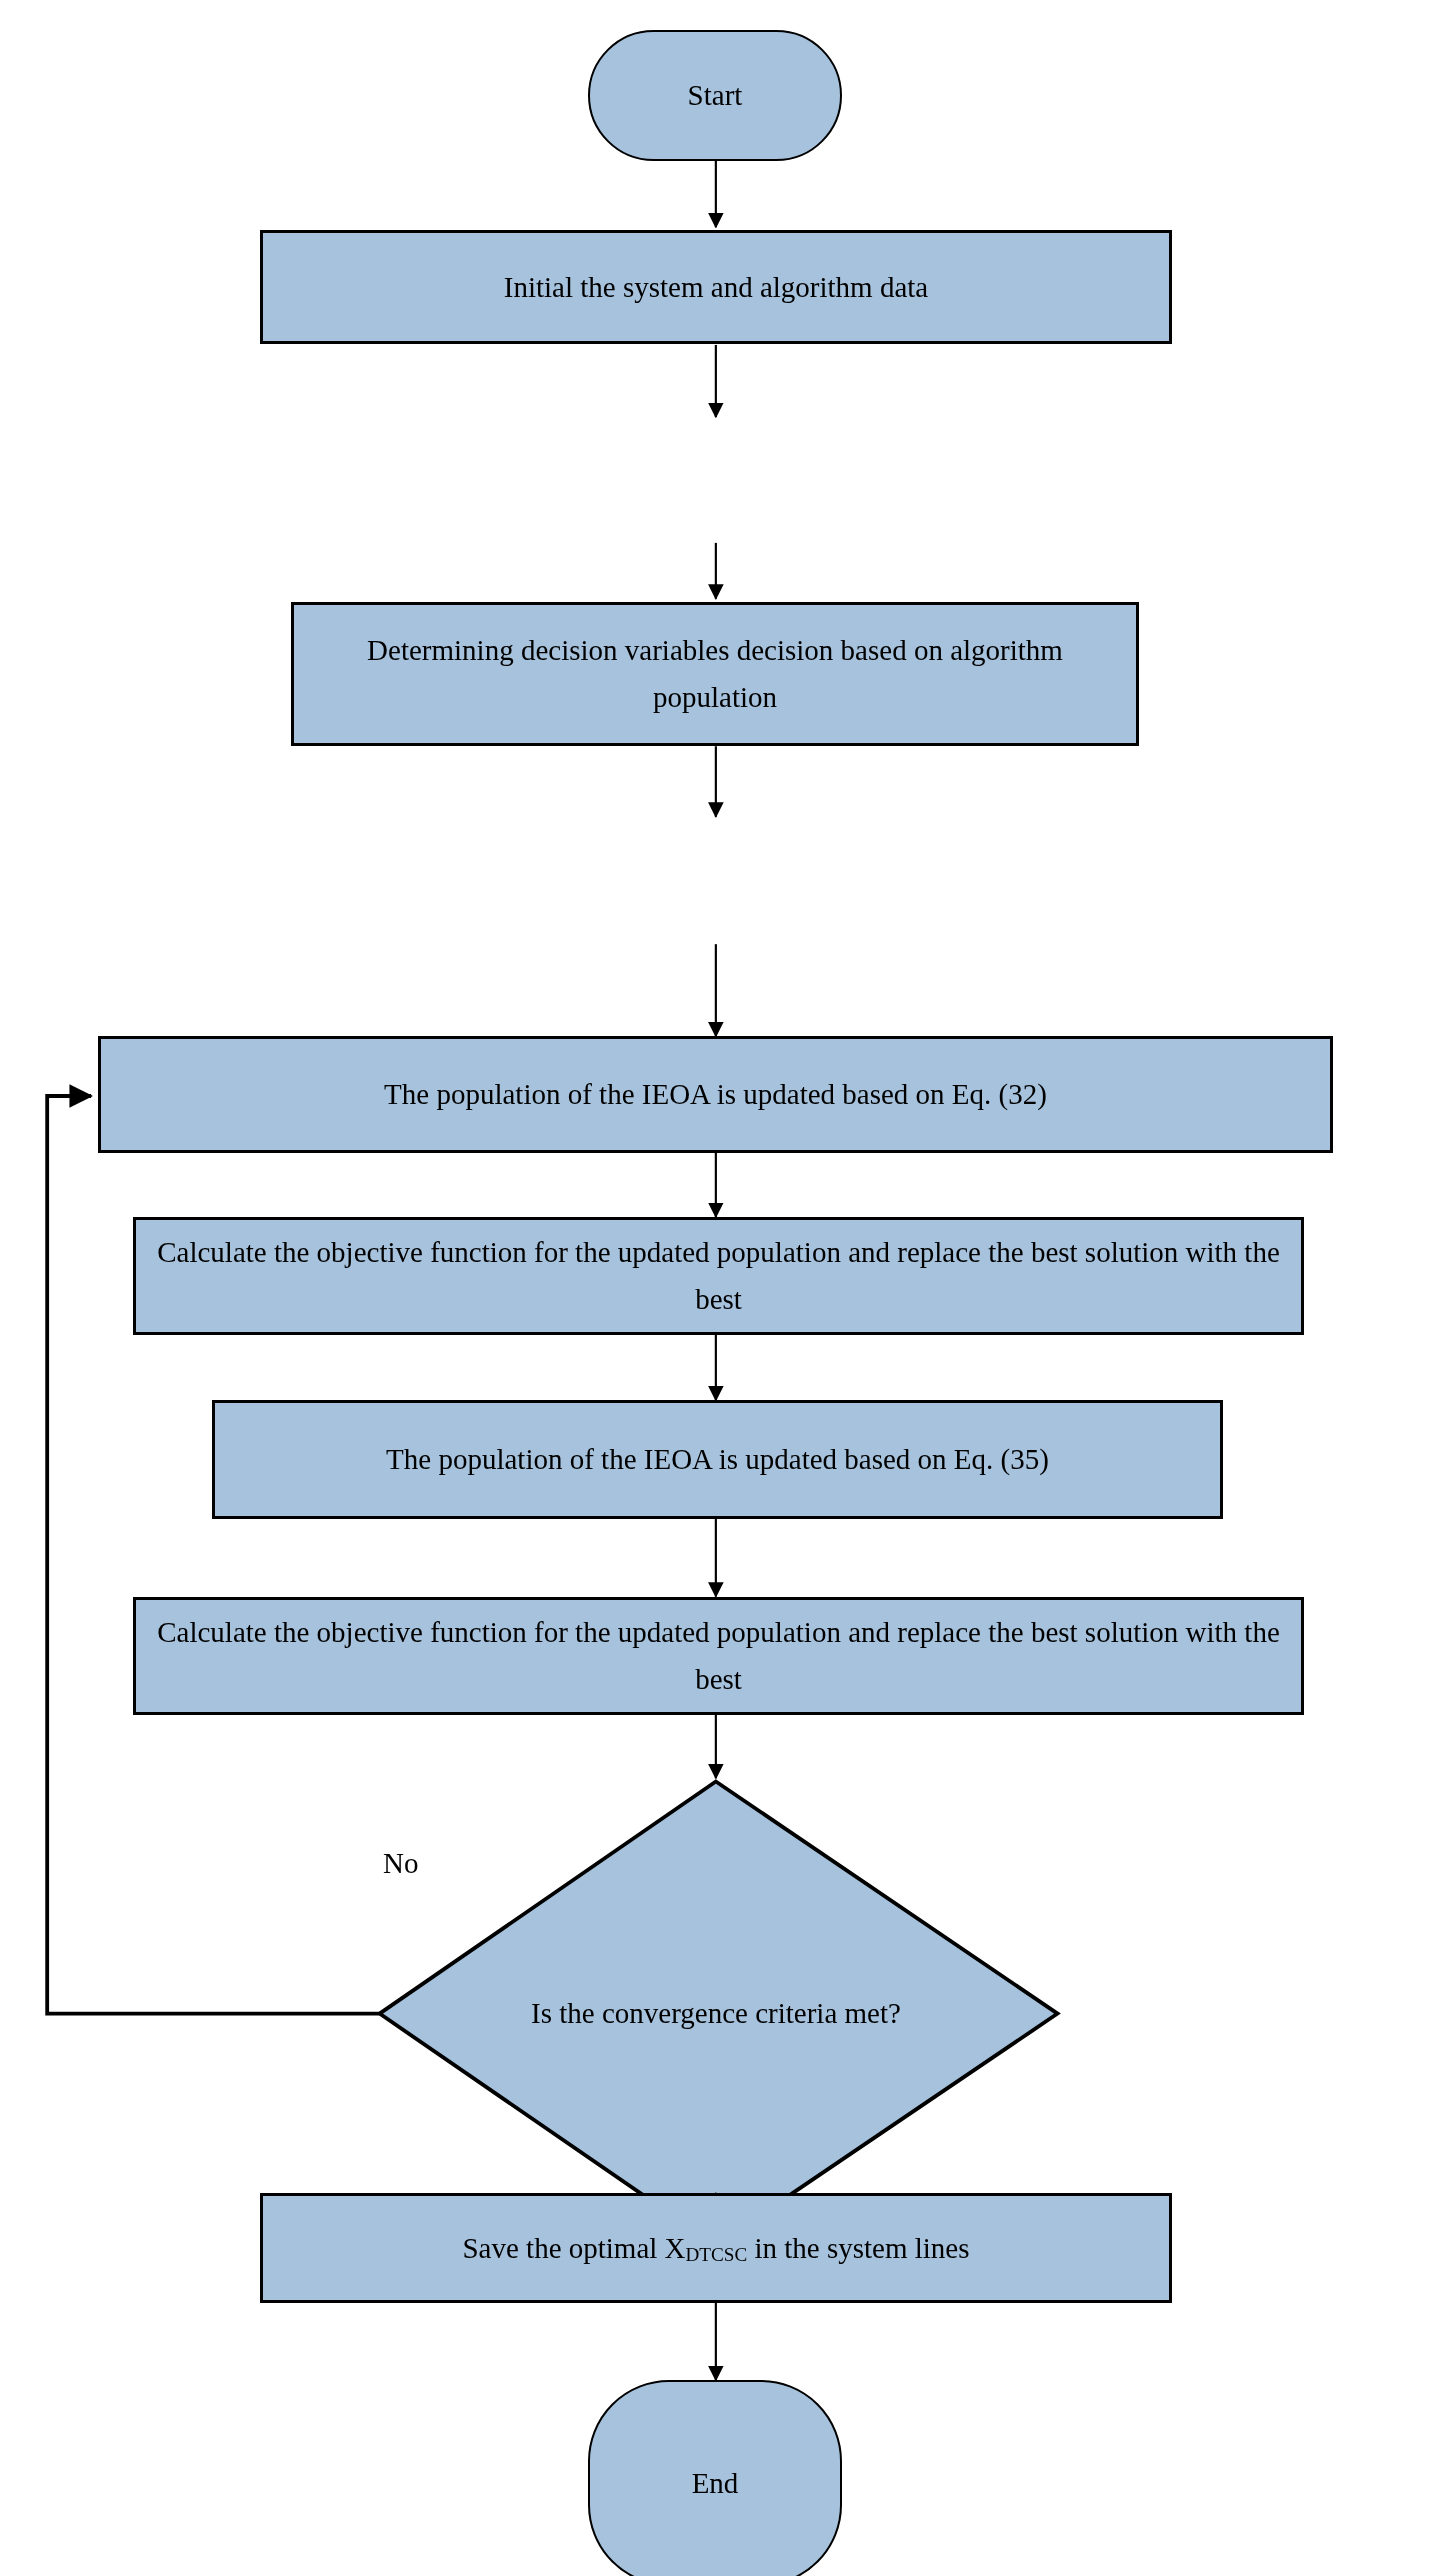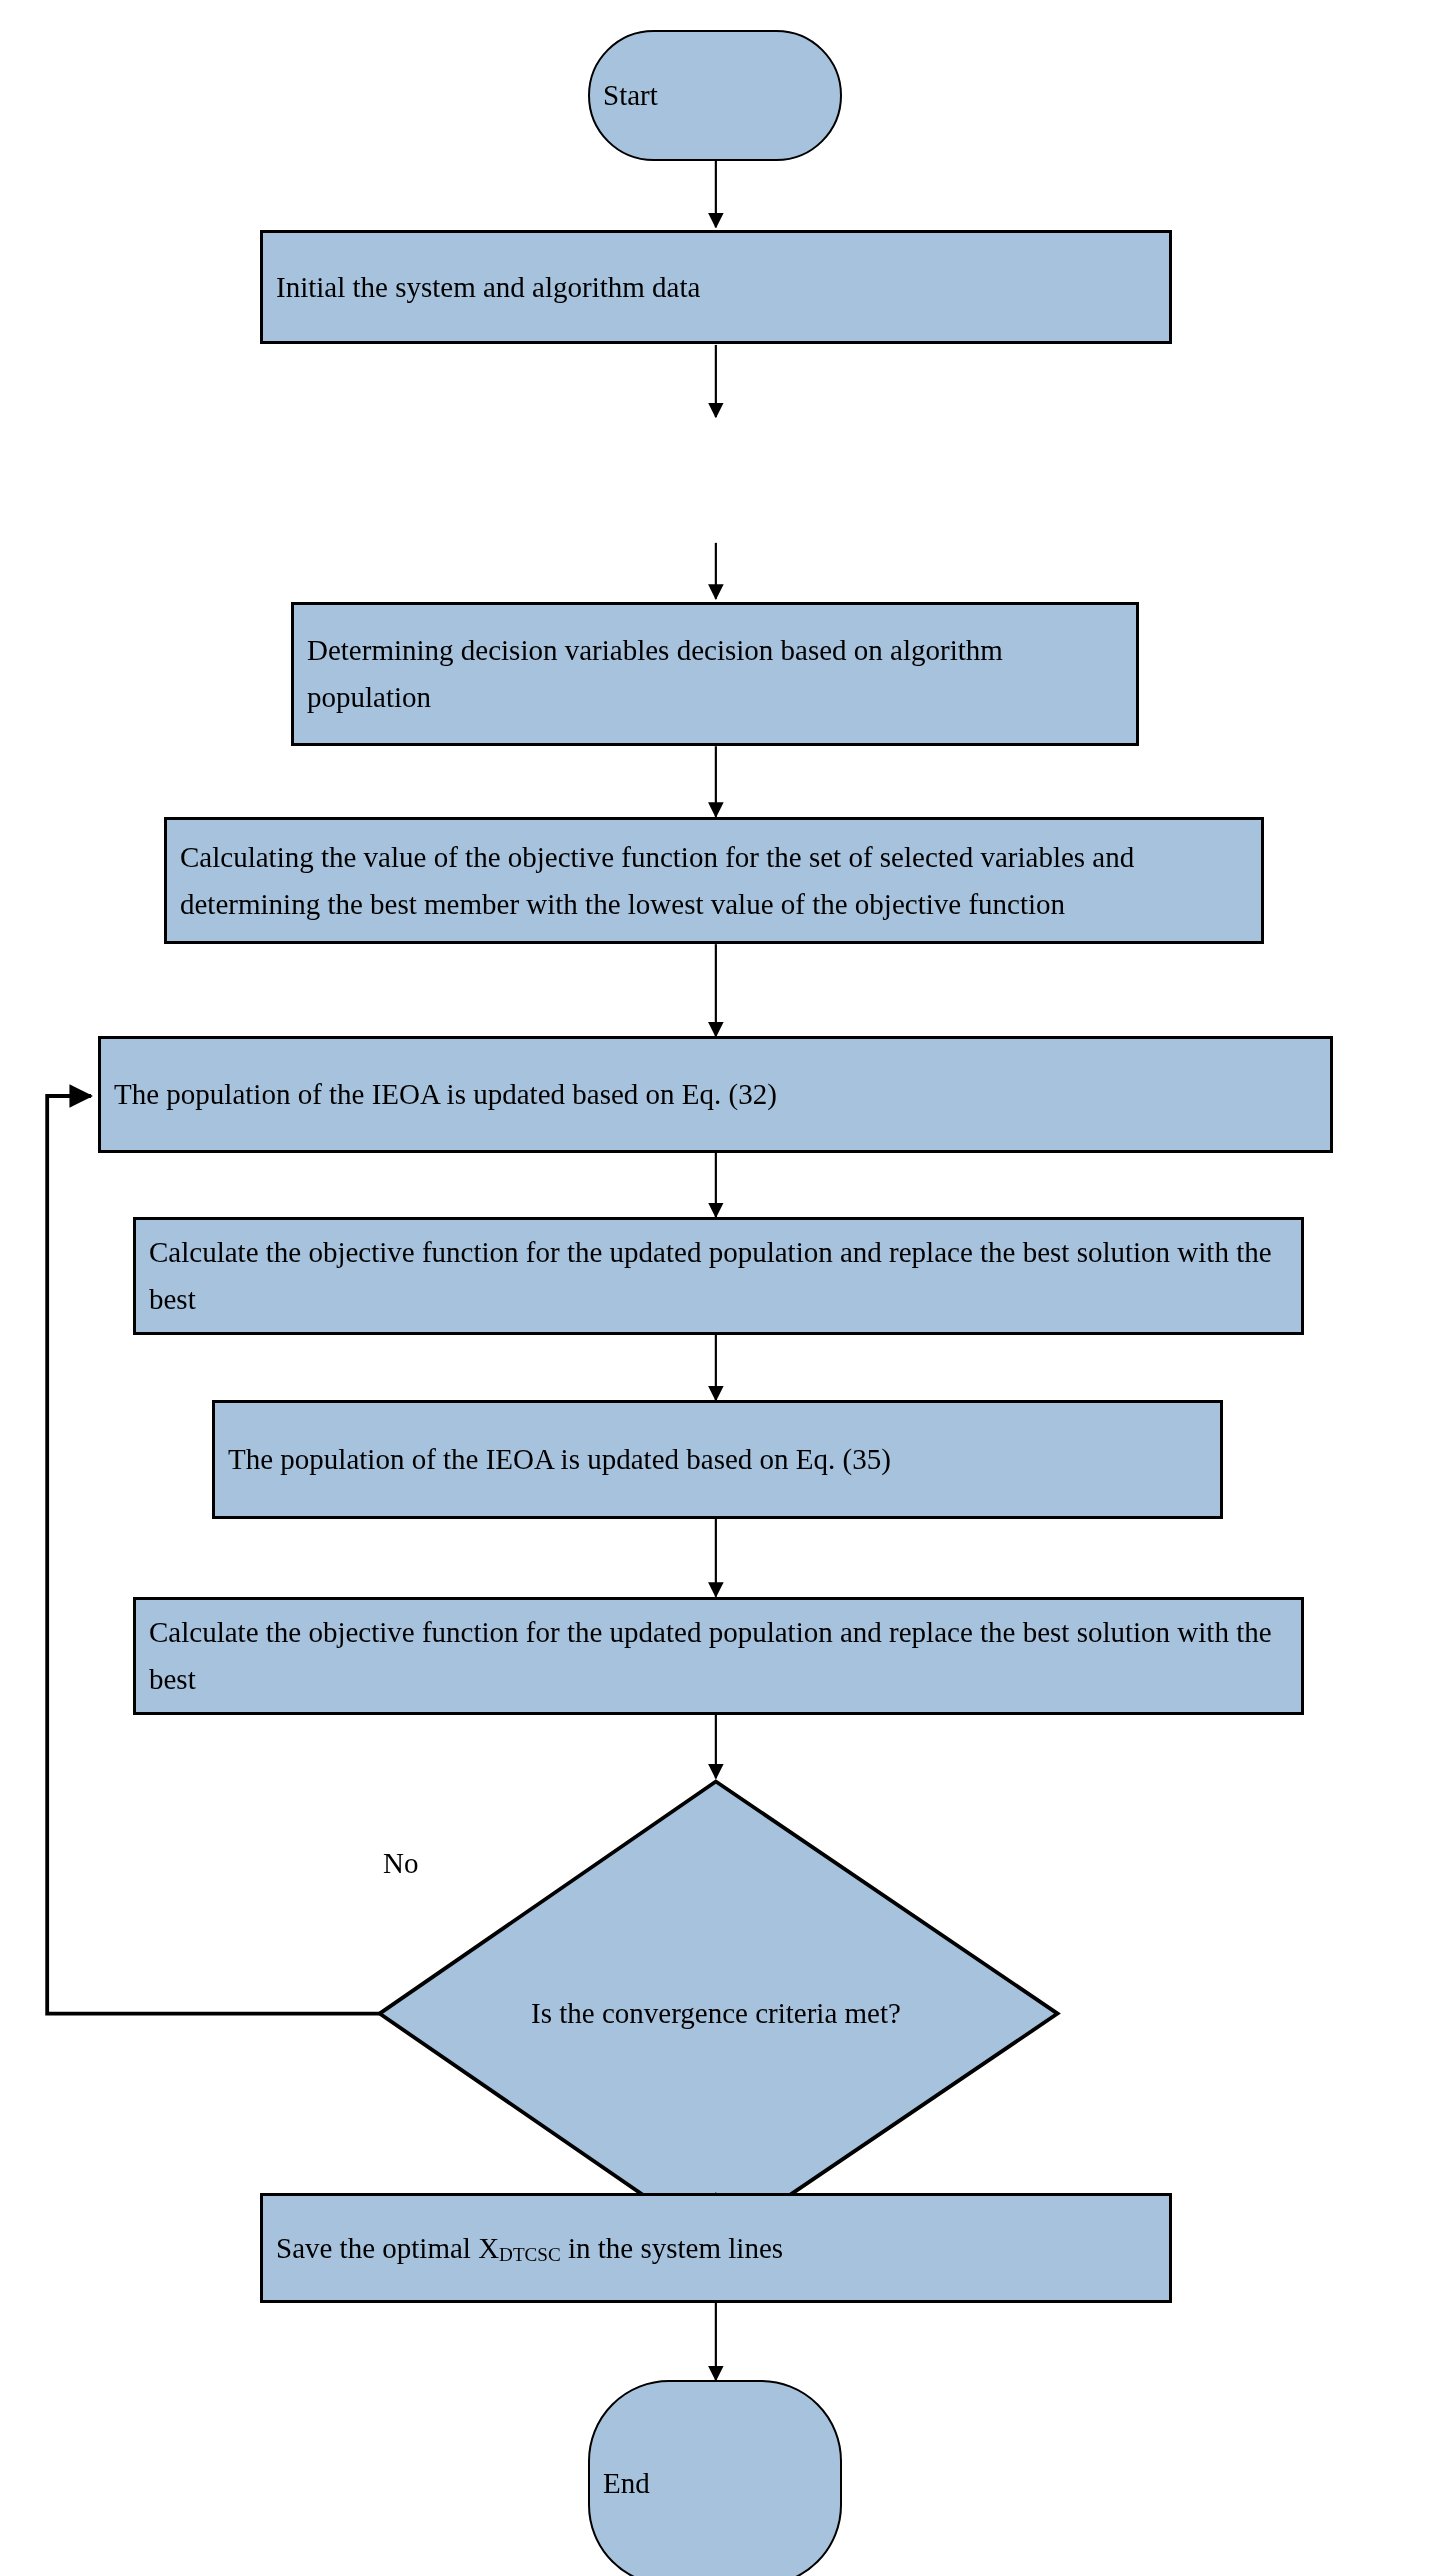--- a/index.html
+++ b/index.html
@@ -26,21 +26,21 @@
     height: 2576px;
   }
   .node {
     position: absolute;
     box-sizing: border-box;
     background: #a6c2dc;
     border: 3.3px solid #000000;
     display: flex;
     align-items: center;
     justify-content: center;
-    text-align: left;
+    text-align: center;
     color: #000000;
     font-family: "Liberation Serif", "DejaVu Serif", serif;
     font-size: 29px;
     line-height: 1.62;
     padding: 0 13px;
   }
   .node.terminator {
     border-radius: 81px;
     border-width: 2.7px;
   }
@@ -101,23 +101,20 @@
 
   <div class="node" style="left:260px; top:230px; width:912px; height:114px;">
     <span class="node-label">Initial the system and algorithm data</span>
   </div>
 
 
   <div class="node" style="left:291px; top:602px; width:848px; height:144px;">
     <span class="node-label">Determining decision variables decision based on algorithm population</span>
   </div>
 
-  <div class="node" style="left:164px; top:817px; width:1100px; height:127px;">
-    <span class="node-label">Calculating the value of the objective function for the set of selected variables and determining the best member with the lowest value of the objective function</span>
-  </div>
 
   <div class="node" style="left:98px; top:1036px; width:1235px; height:117px;">
     <span class="node-label">The population of the IEOA is updated based on Eq. (32)</span>
   </div>
 
   <div class="node" style="left:133px; top:1217px; width:1171px; height:118px;">
     <span class="node-label">Calculate the objective function for the updated population and replace the best solution  with the best</span>
   </div>
 
   <div class="node" style="left:212px; top:1400px; width:1011px; height:119px;">

